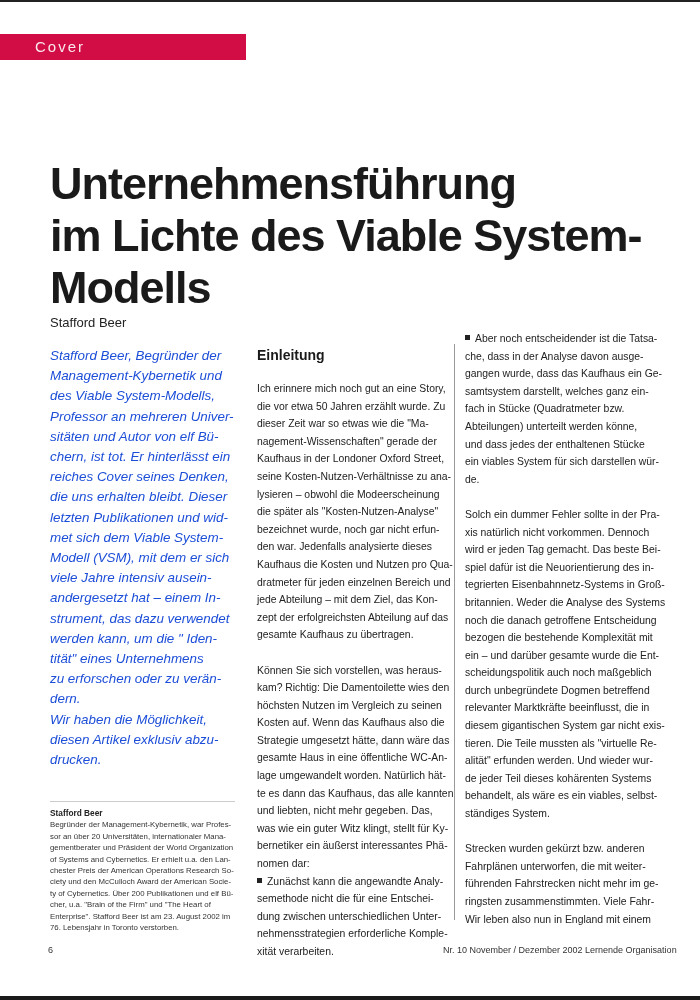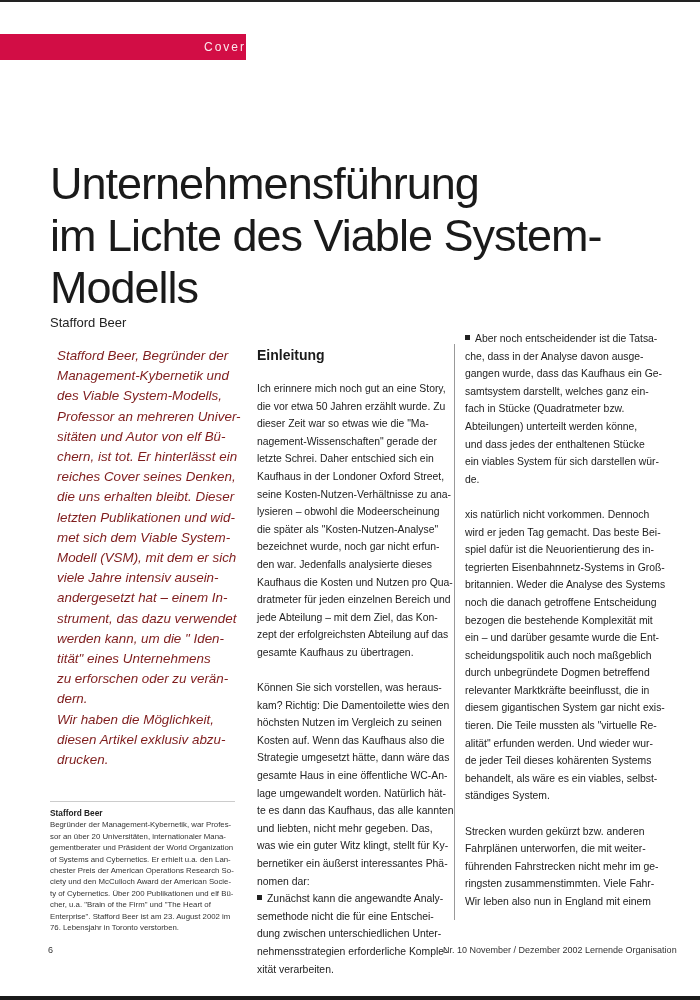--- a/index.html
+++ b/index.html
@@ -6,33 +6,33 @@
     body {
       width: 700px; height: 1000px; position: relative; overflow: hidden;
       background: #ffffff; color: #1a1a1a;
       font-family: "Liberation Sans", sans-serif;
     }
     .topline { position: absolute; left: 0; top: 0; width: 700px; height: 2px; background: #222; }
     .bottomline { position: absolute; left: 0; top: 996px; width: 700px; height: 4px; background: #1a1a1a; }
     .section-bar {
       position: absolute; left: 0; top: 34px; width: 246px; height: 26px;
       background: #d20d45; color: #fbe8ee;
-      font-size: 12px; letter-spacing: 2px; line-height: 26px;
-      padding-left: 22px; box-sizing: border-box; text-align: right;
+      font-size: 15px; letter-spacing: 2px; line-height: 26px;
+      padding-left: 35px; box-sizing: border-box;
     }
     .title {
       position: absolute; left: 50px; top: 158px; width: 640px;
-      font-size: 45px; font-weight: normal; line-height: 52px; letter-spacing: -1px;
+      font-size: 45px; font-weight: bold; line-height: 52px; letter-spacing: -1px;
       color: #1a1a1a; margin: 0;
     }
     .title span { display: block; }
     .byline { position: absolute; left: 50px; top: 315px; font-size: 13px; color: #222; }
     .lead {
       position: absolute; left: 50px; top: 346px; width: 190px;
-      font-size: 13.4px; font-style: italic; line-height: 20.2px; color: #7f1d1d; margin-left: 7px;
+      font-size: 13.4px; font-style: italic; line-height: 20.2px; color: #1d4ed8;
     }
     .lead p { margin: 0; white-space: nowrap; }
     .bio-rule { position: absolute; left: 50px; top: 801px; width: 185px; height: 1px; background: #ccc; }
     .bio { position: absolute; left: 50px; top: 808px; width: 190px; font-size: 7.8px; line-height: 11.4px; color: #333; }
     .bio .name { font-weight: bold; font-size: 8.3px; color: #222; }
     .bio p { margin: 0; white-space: nowrap; text-align: justify; }
     .col { position: absolute; font-size: 10.4px; line-height: 17.6px; color: #222; }
     .col p { margin: 0; white-space: nowrap; }
     .col .gap { height: 17.6px; }
     .col2 { left: 257px; top: 346px; width: 190px; }
@@ -99,21 +99,20 @@
     </div>
 </div>
 
 <div class="col col2">
   <div class="heading">Einleitung</div>
   <div id="c2p1">
       <p>Ich erinnere mich noch gut an eine Story,</p>
       <p>die vor etwa 50 Jahren erzählt wurde. Zu</p>
       <p>dieser Zeit war so etwas wie die "Ma-</p>
       <p>nagement-Wissenschaften"  gerade der</p>
-      <p>letzte Schrei. Daher entschied sich ein</p>
       <p>Kaufhaus in der Londoner Oxford Street,</p>
       <p>seine Kosten-Nutzen-Verhältnisse zu ana-</p>
       <p>lysieren – obwohl die Modeerscheinung</p>
       <p>die später als "Kosten-Nutzen-Analyse"</p>
       <p>bezeichnet wurde, noch gar nicht erfun-</p>
       <p>den war. Jedenfalls analysierte dieses</p>
       <p>Kaufhaus die Kosten und Nutzen pro Qua-</p>
       <p>dratmeter für jeden einzelnen Bereich und</p>
       <p>jede Abteilung – mit dem Ziel, das Kon-</p>
       <p>zept der erfolgreichsten Abteilung auf das</p>
@@ -152,20 +151,21 @@
       <p>gangen wurde, dass das Kaufhaus ein Ge-</p>
       <p>samtsystem darstellt, welches ganz ein-</p>
       <p>fach in Stücke (Quadratmeter bzw.</p>
       <p>Abteilungen) unterteilt werden könne,</p>
       <p>und dass jedes der enthaltenen Stücke</p>
       <p>ein viables System für sich darstellen wür-</p>
       <p>de.</p>
     </div>
   <div class="gap"></div>
   <div id="c3p3">
+      <p>Solch ein dummer Fehler sollte in der Pra-</p>
       <p>xis natürlich nicht vorkommen. Dennoch</p>
       <p>wird er jeden Tag gemacht. Das beste Bei-</p>
       <p>spiel dafür ist die Neuorientierung des in-</p>
       <p>tegrierten Eisenbahnnetz-Systems in Groß-</p>
       <p>britannien. Weder die Analyse des Systems</p>
       <p>noch die danach getroffene Entscheidung</p>
       <p>bezogen die bestehende Komplexität mit</p>
       <p>ein – und darüber gesamte wurde die Ent-</p>
       <p>scheidungspolitik auch noch maßgeblich</p>
       <p>durch unbegründete Dogmen betreffend</p>

